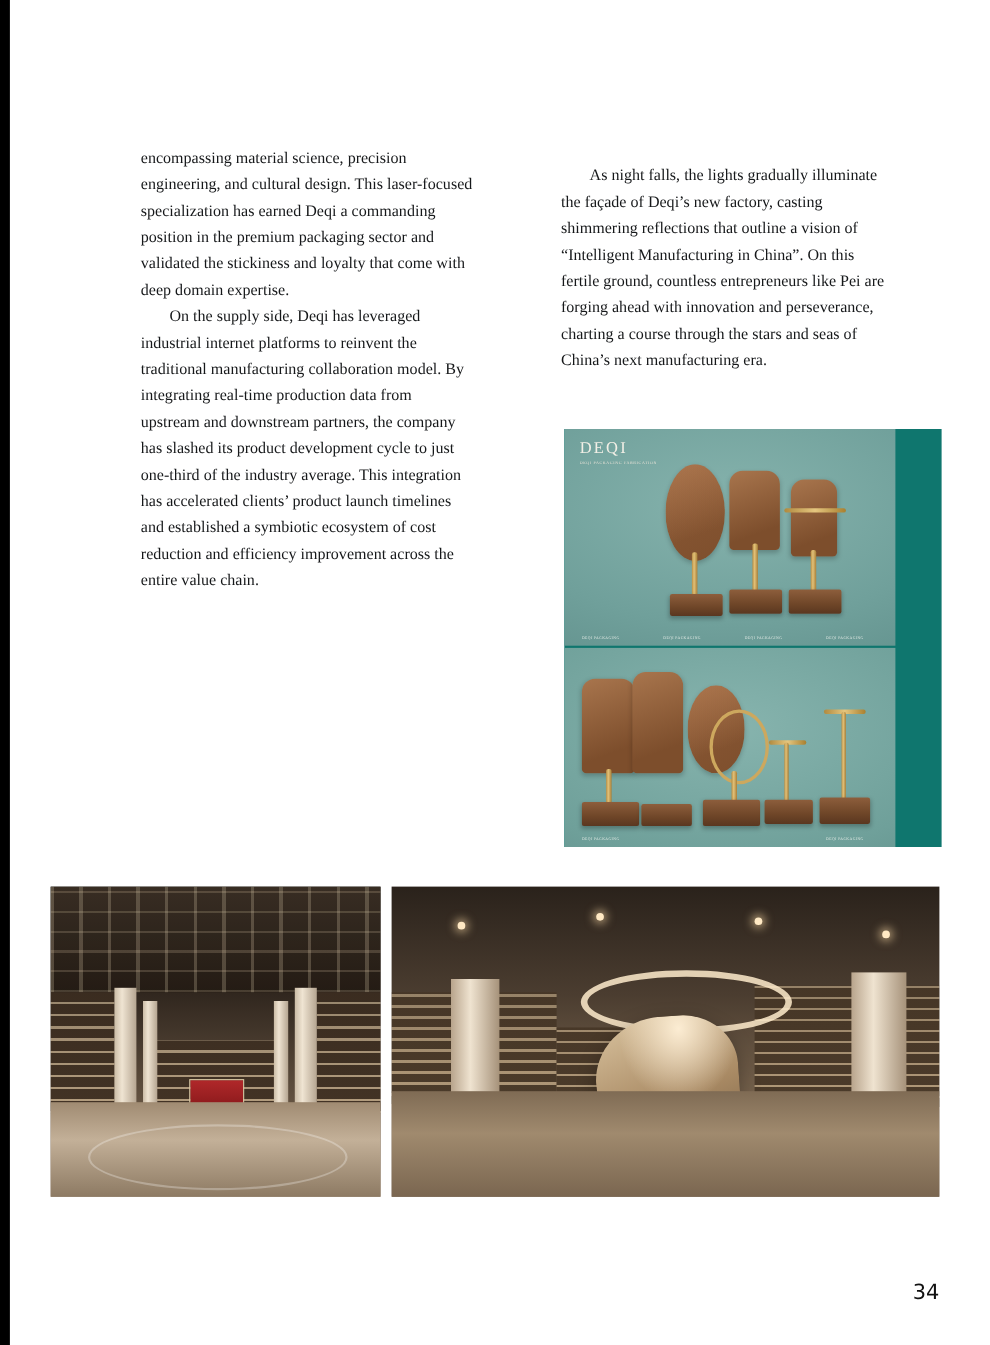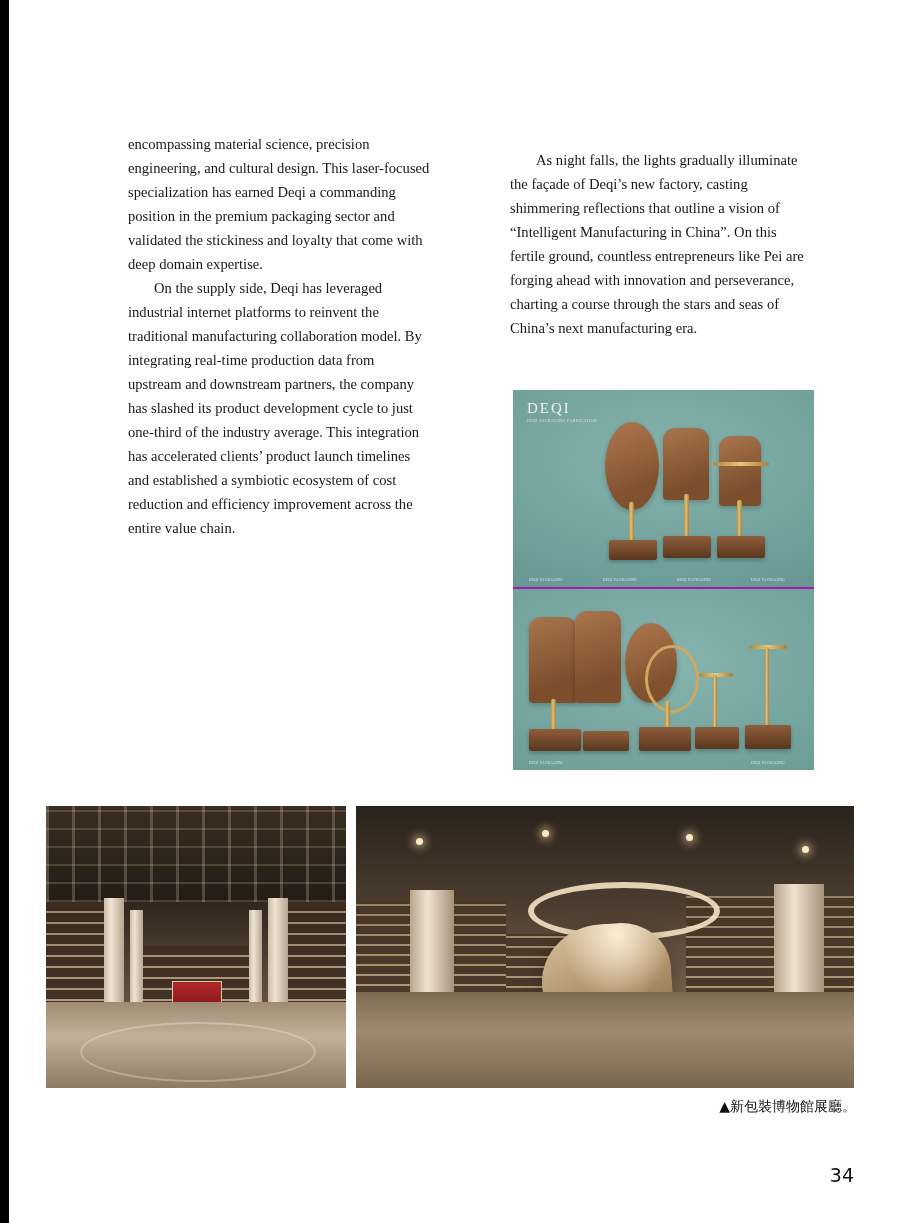--- a/index.html
+++ b/index.html
@@ -46,24 +46,24 @@
   }
   .col p.indent {
     text-indent: 26px;
   }
 
   
   .product-figure {
     position: absolute;
     left: 513px;
     top: 390px;
-    width: 301px;
+    width: 343px;
     height: 380px;
     overflow: hidden;
-    background: #a21caf;
+    background: #0f766e;
   }
   .prod-panel {
     position: absolute;
     left: 0;
     width: 301px;
     overflow: hidden;
   }
   .prod-top {
     top: 0;
     height: 197px;
@@ -343,17 +343,16 @@
     <div class="pr-stair"></div>
     <div class="pr-col" style="left:54px; top:84px; width:44px; height:124px;"></div>
     <div class="pr-col" style="left:418px; top:78px; width:50px; height:130px;"></div>
     <div class="spot" style="left:60px; top:32px;"></div>
     <div class="spot" style="left:186px; top:24px;"></div>
     <div class="spot" style="left:330px; top:28px;"></div>
     <div class="spot" style="left:446px; top:40px;"></div>
     <div class="pr-floor"></div>
   </div>
 
-  <div class="caption">▲新包裝博物館展廳。</div>
 
   <div class="folio">34</div>
 
 </div>
 
 </body></html>

